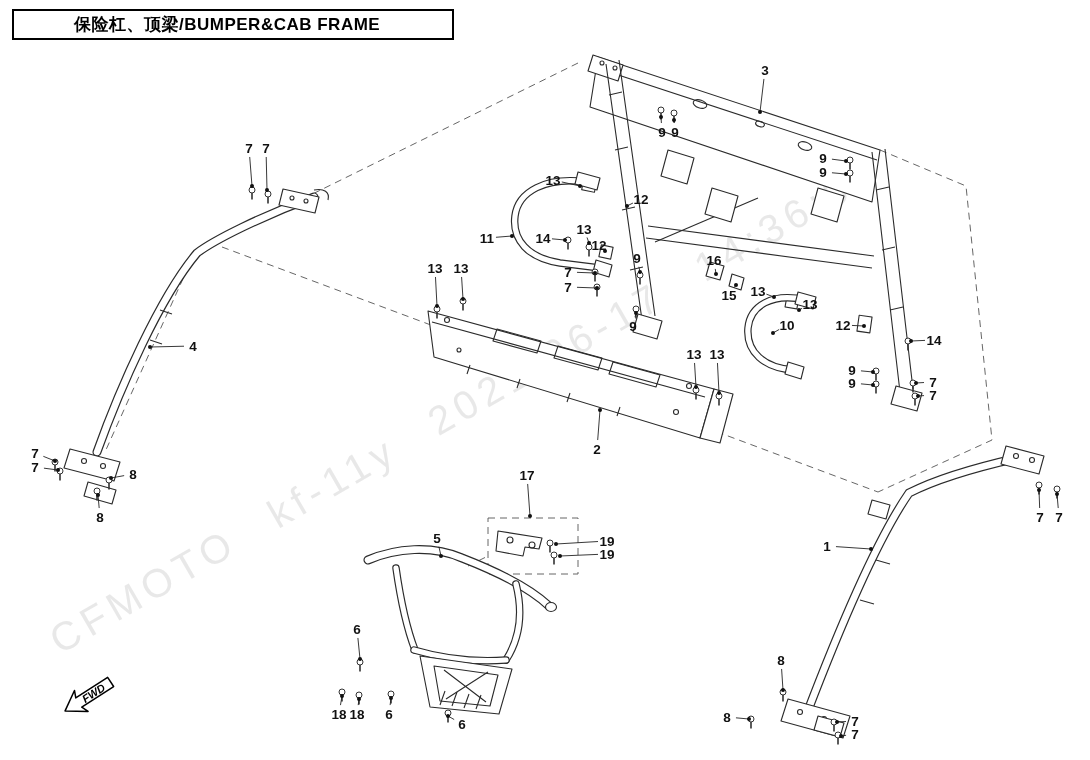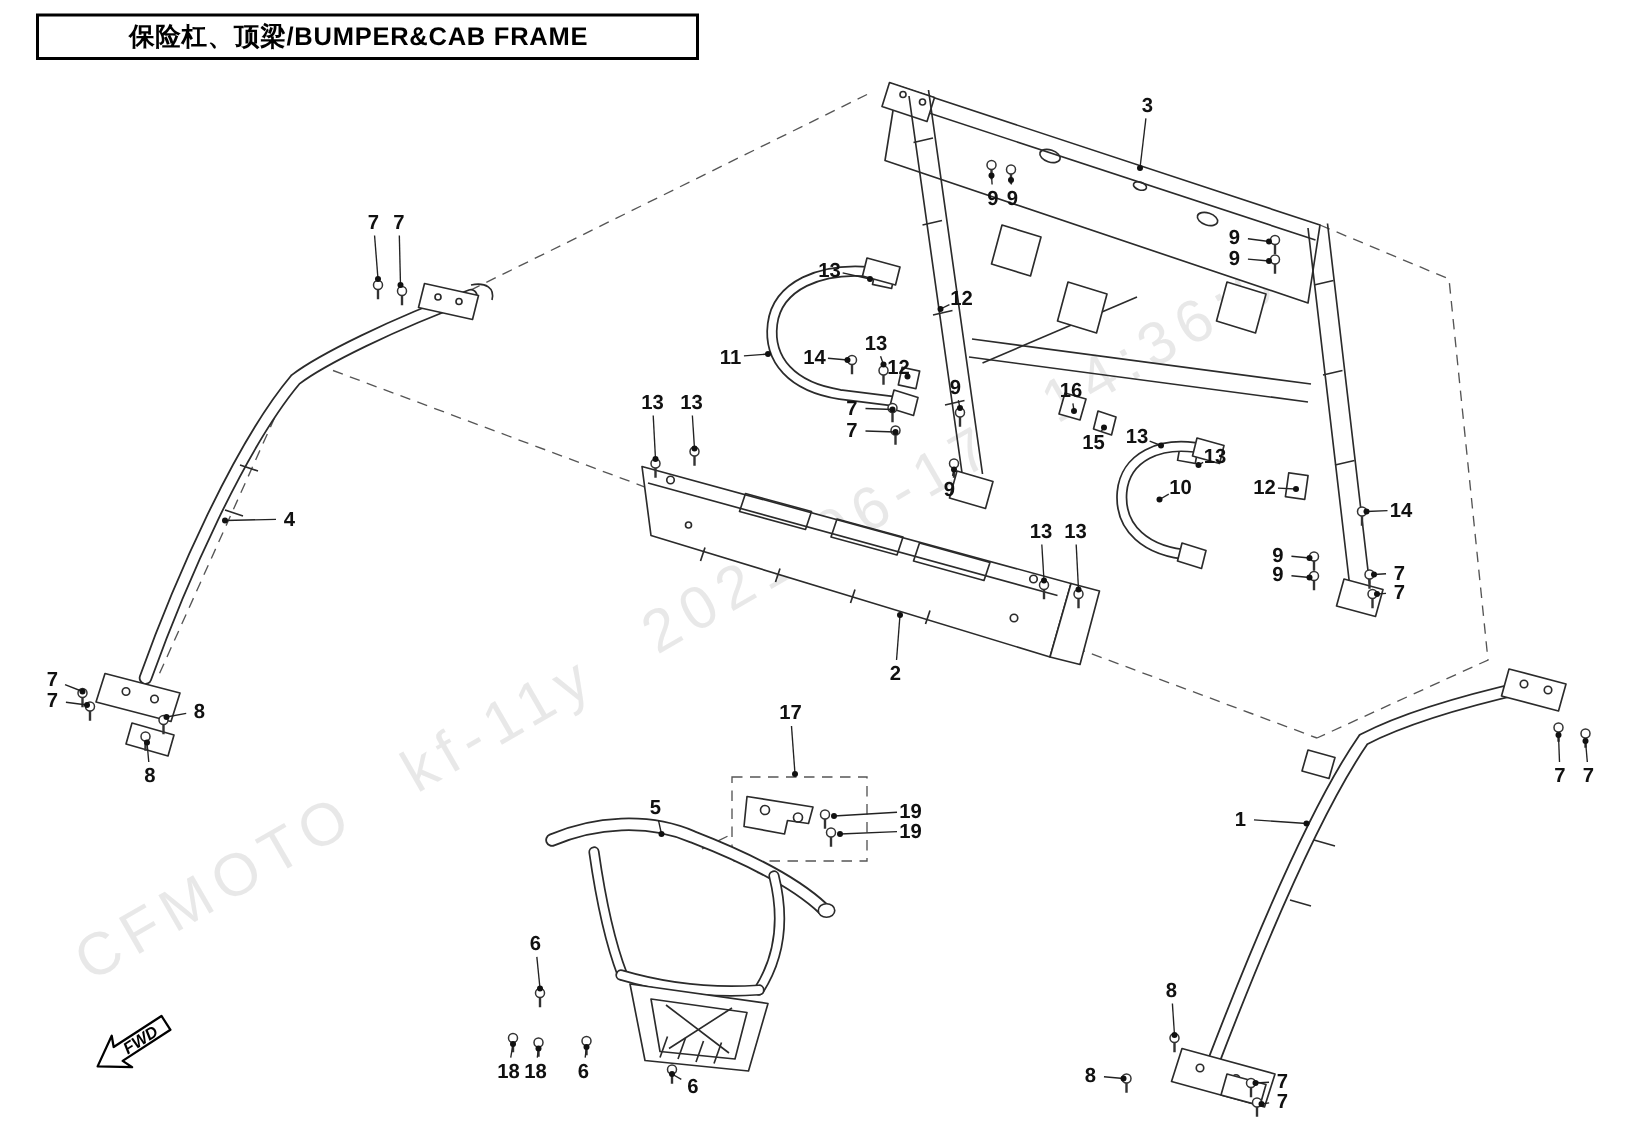--- a/index.html
+++ b/index.html
@@ -1,18 +1,18 @@
 <!DOCTYPE html>
 <html><head>
 <meta charset="utf-8">
 <style>
   html,body{margin:0;padding:0;background:#ffffff;}
   .page{position:relative;width:1090px;height:760px;background:#fff;overflow:hidden;
         font-family:"Liberation Sans",sans-serif;}
-  .title-box{position:absolute;left:24px;top:9px;width:442px;height:31px;
+  .title-box{position:absolute;left:12px;top:9px;width:442px;height:31px;
              border:2px solid #000;box-sizing:border-box;display:flex;align-items:center;
              padding-left:60px;background:#fff;z-index:5;}
   .title-box .t{font-size:17px;font-weight:bold;color:#000;letter-spacing:0.5px;
                 font-family:"Liberation Sans","DejaVu Sans",sans-serif;}
   svg{position:absolute;left:0;top:0;}
   .leader{stroke:#222;stroke-width:0.9;}
   .leader-dot{fill:#111;}
   .callout-label{font:600 13.5px "Liberation Sans",sans-serif;fill:#111;text-anchor:middle;}
   .art{stroke:#2b2b2b;stroke-width:1.1;fill:none;stroke-linejoin:round;}
   .art-f{stroke:#2b2b2b;stroke-width:1.1;fill:#fff;stroke-linejoin:round;}

